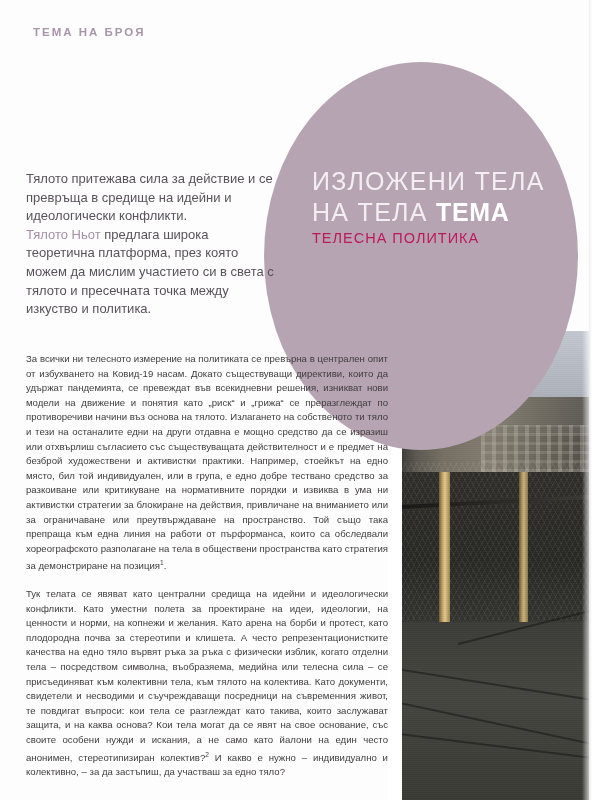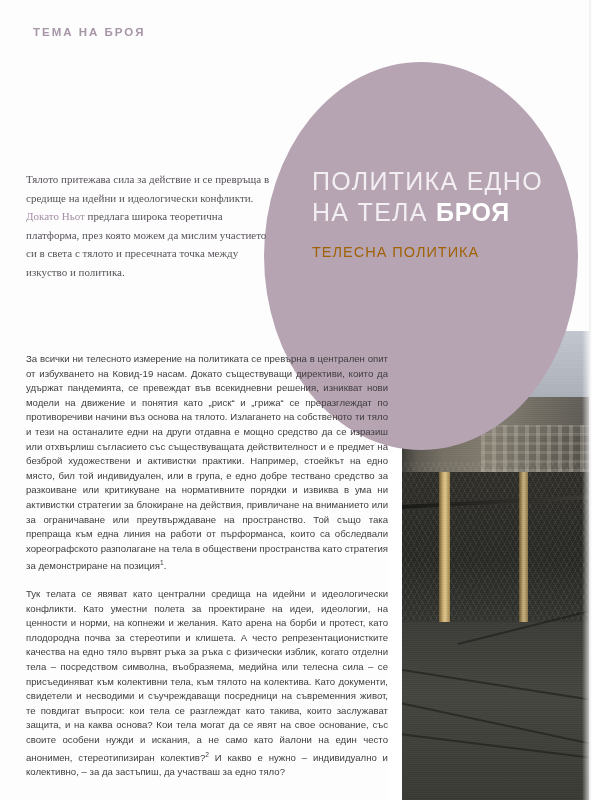--- a/index.html
+++ b/index.html
@@ -157,39 +157,37 @@
     font-weight: 300;
     color: #f3eef2;
     white-space: nowrap;
   }
   .title-line .bold {
     font-weight: bold;
     color: #ffffff;
     letter-spacing: 0.6px;
   }
   .subtitle {
-    margin-top: 14px;
     font-size: 14.5px;
     line-height: 20px;
     letter-spacing: 1.0px;
-    color: #a16207;
+    color: #be185d;
     font-weight: 300;
     white-space: nowrap;
   }
 
   
   .intro {
     position: absolute;
     left: 26px;
     top: 170px;
     width: 250px;
-    font-size: 11px;
+    font-size: 13px;
     line-height: 18.6px;
     color: #58525a;
-    font-family: Liberation Serif, serif;
   }
   .intro .author {
     color: #a48fa6;
   }
 
   
   .body-col {
     position: absolute;
     left: 26px;
     top: 352px;
@@ -248,30 +246,30 @@
     <div class="edge-right"></div>
   </div>
 
   <div class="gutter"></div>
 
   <div class="circle"></div>
 
   <div class="kicker">ТЕМА НА БРОЯ</div>
 
   <div class="titleblock">
-    <div class="title-line">ПОЛИТИКА ЕДНО</div>
-    <div class="title-line"><span>НА ТЕЛА </span><span class="bold">БРОЯ</span></div>
+    <div class="title-line">ИЗЛОЖЕНИ ТЕЛА</div>
+    <div class="title-line"><span>НА ТЕЛА </span><span class="bold">ТЕМА</span></div>
     <div class="subtitle">
       <div>ТЕЛЕСНА ПОЛИТИКА</div>
     </div>
   </div>
 
   <div class="intro">
     <span>Тялото притежава сила за действие и се превръща в средище на идейни и идеологически конфликти.</span><br>
-    <span class="author">Докато Ньот</span><span> предлага широка теоретична платформа, през която можем да мислим участието си в света с тялото и пресечната точка между изкуство и политика.</span>
+    <span class="author">Тялото Ньот</span><span> предлага широка теоретична платформа, през която можем да мислим участието си в света с тялото и пресечната точка между изкуство и политика.</span>
   </div>
 
   <div class="body-col">
     <p><span>За всички ни телесното измерение на политиката се превърна в централен опит от избухването на Ковид-19 насам. Докато съществуващи директиви, които да удържат пандемията, се превеждат във всекидневни решения, изникват нови модели на движение и понятия като „риск“ и „грижа“ се преразглеждат по противоречиви начини въз основа на тялото. Излагането на собственото ти тяло и тези на останалите едни на други отдавна е мощно средство да се изразиш или отхвърлиш съгласието със съществуващата действителност и е предмет на безброй художествени и активистки практики. Например, стоейкът на едно място, бил той индивидуален, или в група, е едно добре тествано средство за разкоиване или критикуване на нормативните порядки и извиква в ума ни активистки стратегии за блокиране на действия, привличане на вниманието или за ограничаване или преутвърждаване на пространство. Той също така препраща към една линия на работи от пърформанса, които са обследвали хореографското разполагане на тела в обществени пространства като стратегия за демонстриране на позиция</span><sup>1</sup>.</p>
     <p><span>Тук телата се явяват като централни средища на идейни и идеологически конфликти. Като уместни полета за проектиране на идеи, идеологии, на ценности и норми, на копнежи и желания. Като арена на борби и протест, като плодородна почва за стереотипи и клишета. А често репрезентационистките качества на едно тяло вървят ръка за ръка с физически изблик, когато отделни тела – посредством символна, въобразяема, медийна или телесна сила – се присъединяват към колективни тела, към тялото на колектива. Като документи, свидетели и несводими и съучреждаващи посредници на съвременния живот, те повдигат въпроси: кои тела се разглеждат като такива, които заслужават защита, и на каква основа? Кои тела могат да се явят на свое основание, със своите особени нужди и искания, а не само като йалони на един често анонимен, стереотипизиран колектив?</span><sup>2</sup><span> И какво е нужно – индивидуално и колективно, – за да застъпиш, да участваш за едно тяло?</span></p>
   </div>
 
   <div class="page-edge"></div>
 </div>
 

